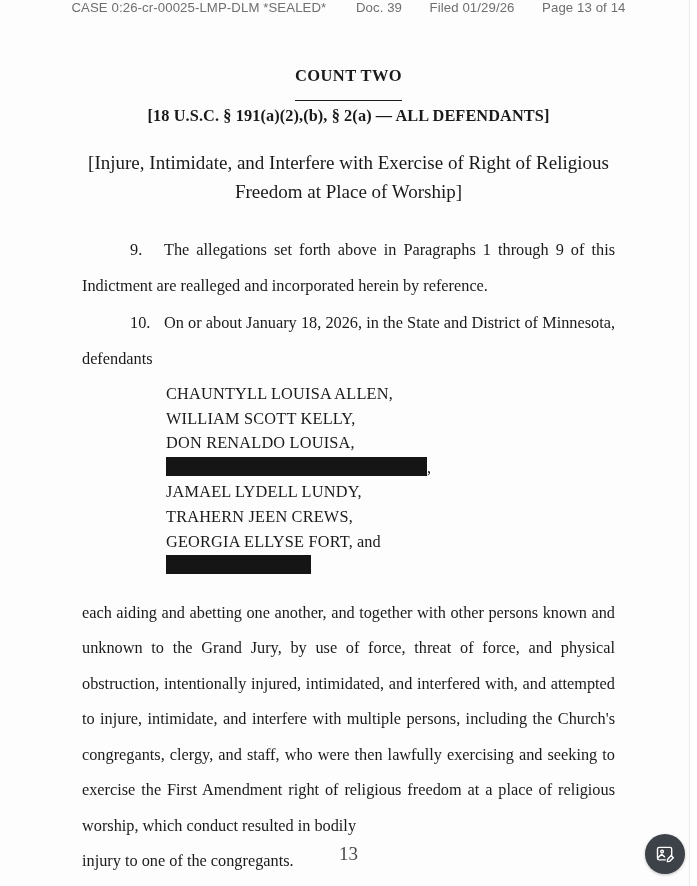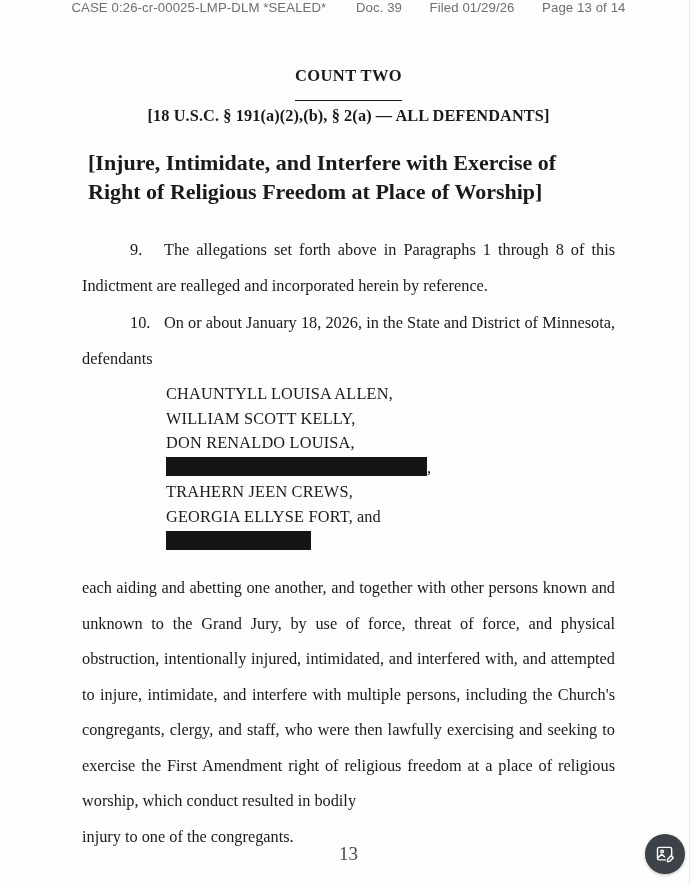--- a/index.html
+++ b/index.html
@@ -79,22 +79,23 @@
 
   .statute-line {
     text-align: center;
     font-weight: bold;
     font-size: 16.3px;
     margin: 0 0 22px 0;
     letter-spacing: 0.1px;
   }
 
   .subtitle {
-    font-weight: bold;
-    font-size: 22px;
+    text-align: center;
+    font-weight: normal;
+    font-size: 19px;
     line-height: 29px;
     margin: 0 0 26px 0;
     padding: 0 6px;
   }
 
   .para {
     font-size: 16.3px;
     line-height: 35.5px;
     text-align: justify;
     margin: 0 0 1px 0;
@@ -204,36 +205,37 @@
 
     <h1 class="count-heading">
       <span>COUNT TWO</span>
     </h1>
 
     <div class="statute-line">[18 U.S.C. § 191(a)(2),(b), § 2(a) — ALL DEFENDANTS]</div>
 
     <div class="subtitle">[Injure, Intimidate, and Interfere with Exercise of Right of Religious Freedom at Place of Worship]</div>
 
     <p class="para para-9">
-      <span class="num">9.</span><span>The allegations set forth above in Paragraphs 1 through 8 of this Indictment are realleged and incorporated herein by reference.</span>
+      <span class="num">9.</span><span>The allegations set forth above in Paragraphs 1 through 9 of this Indictment are realleged and incorporated herein by reference.</span>
     </p>
 
     <p class="para para-10">
       <span class="num">10.</span><span>On or about January 18, 2026, in the State and District of Minnesota, defendants</span>
     </p>
 
     <div class="defendants">
       <div class="defendant-line">CHAUNTYLL LOUISA ALLEN,</div>
       <div class="defendant-line">WILLIAM SCOTT KELLY,</div>
       <div class="defendant-line">DON RENALDO LOUISA,</div>
 
       <div class="redaction-row">
         <span class="redaction-bar w1"></span><span class="comma">,</span>
       </div>
 
+      <div class="defendant-line">JAMAEL LYDELL LUNDY,</div>
       <div class="defendant-line">TRAHERN JEEN CREWS,</div>
       <div class="defendant-line"><span>GEORGIA ELLYSE FORT,</span><span class="tail"> and</span></div>
 
       <div class="redaction-row">
         <span class="redaction-bar w2"></span>
       </div>
     </div>
 
     <p class="closing">
       <span>each aiding and abetting one another, and together with other persons known and unknown to the Grand Jury, by use of force, threat of force, and physical obstruction, intentionally injured, intimidated, and interfered with, and attempted to injure, intimidate, and interfere with multiple persons, including the Church's congregants, clergy, and staff, who were then lawfully exercising and seeking to exercise the First Amendment right of religious freedom at a place of religious worship, which conduct resulted in bodily</span>

